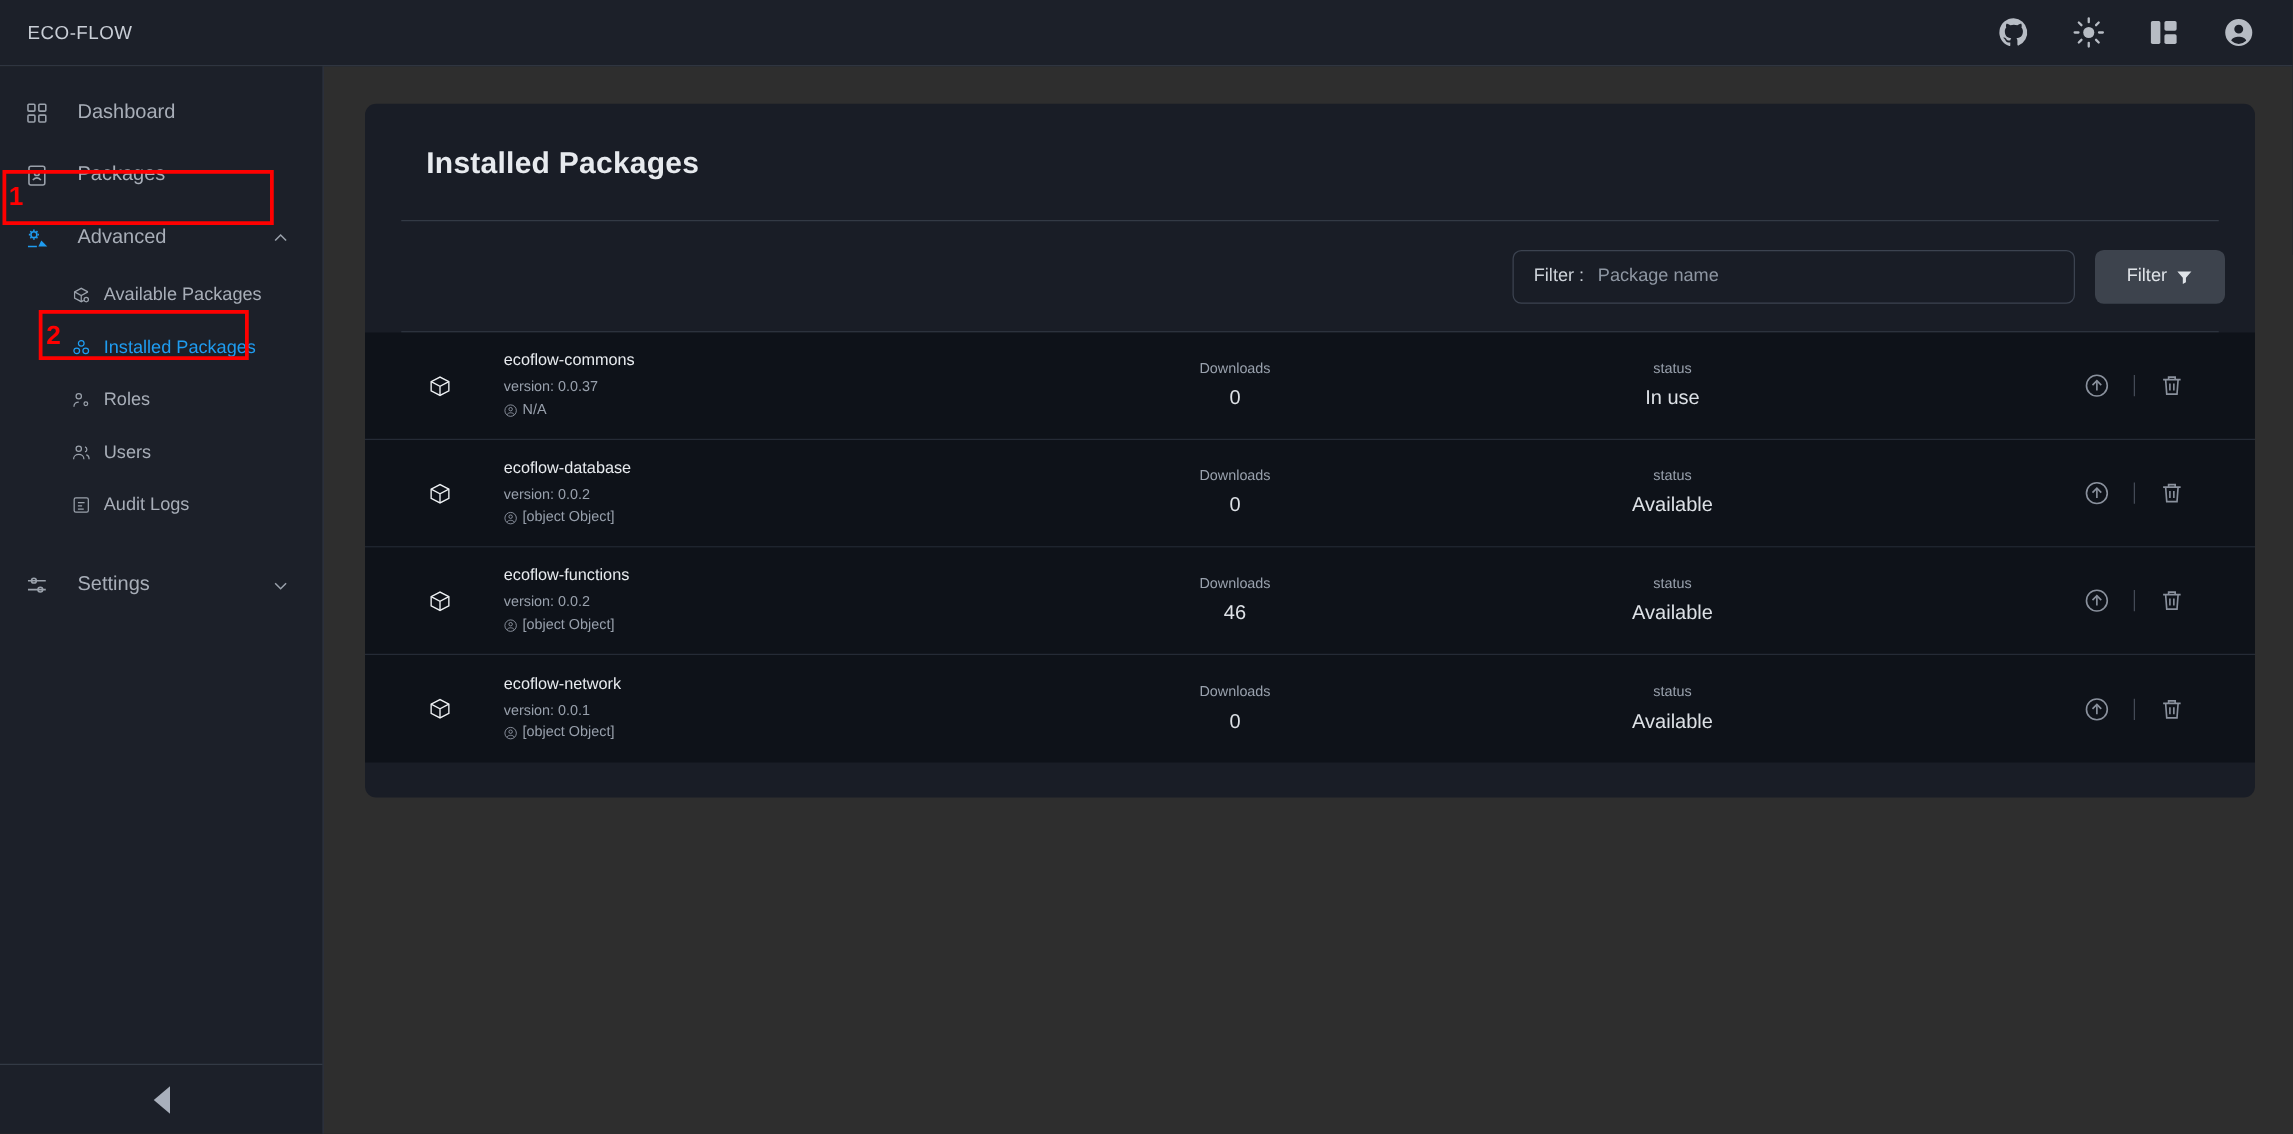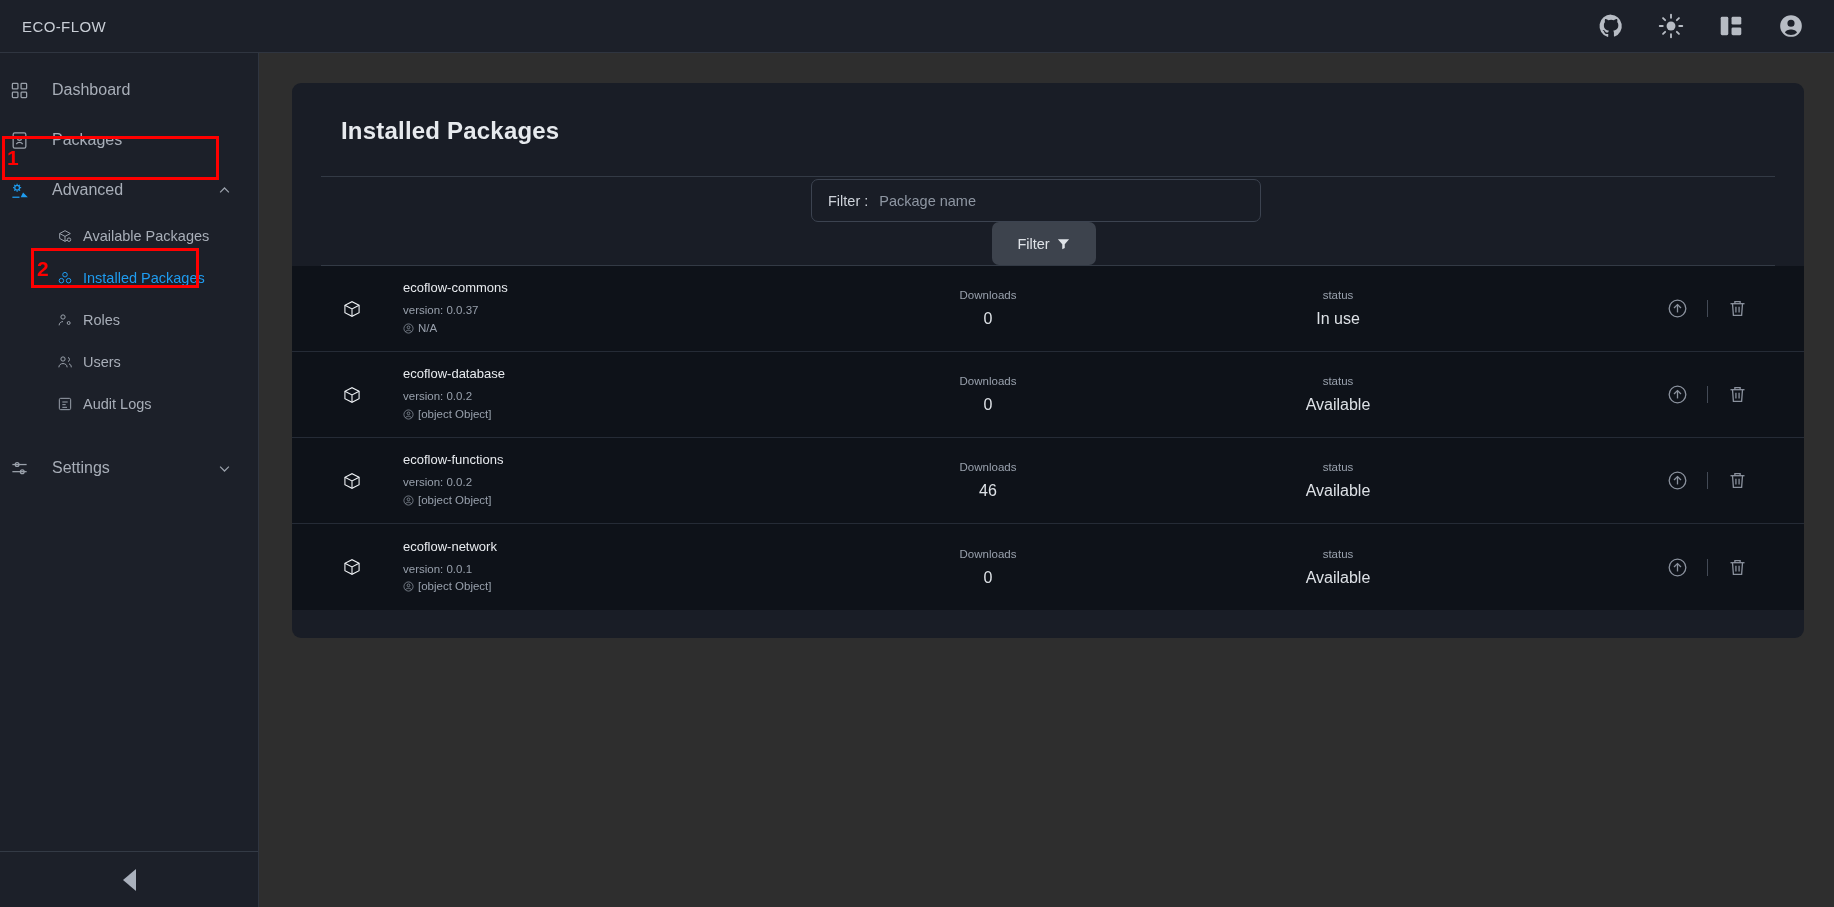--- a/index.html
+++ b/index.html
@@ -33,21 +33,21 @@
   .sidebar {
     position: absolute; top: 53px; left: 0;
     width: 259px; height: 854px;
     background: #1c2029;
     border-right: 1px solid #2f3540;
   }
   .nav { padding-top: 12px; }
   .nav-item {
     position: relative;
     height: 50px; display: flex; align-items: center;
-    padding-left: 8px; cursor: pointer;
+    padding-left: 18px; cursor: pointer;
     color: #a8aeb8; font-size: 16px;
   }
   .nav-item .ni-icon {
     width: 22px; height: 22px; flex: 0 0 22px;
     display: flex; align-items: center; justify-content: center;
     color: #9aa1ab;
   }
   .nav-item .ni-icon svg { width: 19px; height: 19px; fill: none; stroke: currentColor; stroke-width: 1.6; }
   .nav-item .ni-label { margin-left: 22px; }
   .nav-item .chev {
@@ -111,21 +111,21 @@
     padding: 34px 0 0 49px; letter-spacing: .2px;
   }
   .card-sep {
     height: 1px; background: #333a45;
     margin: 31px 29px 0 29px;
   }
   .card-sep.lower { margin-top: 0; }
 
   .filter-bar {
     height: 88px; display: flex; align-items: center;
-    justify-content: flex-end; padding-right: 24px; flex-direction: column;
+    justify-content: flex-end; padding-right: 24px;
   }
   .filter-field {
     width: 450px; height: 43px;
     border: 1px solid #3c4350; border-radius: 7px;
     display: flex; align-items: center; padding: 0 16px;
     background: transparent;
   }
   .filter-label { color: #cdd2d9; font-size: 14.5px; }
   .filter-input {
     flex: 1; border: none; outline: none; background: transparent;

